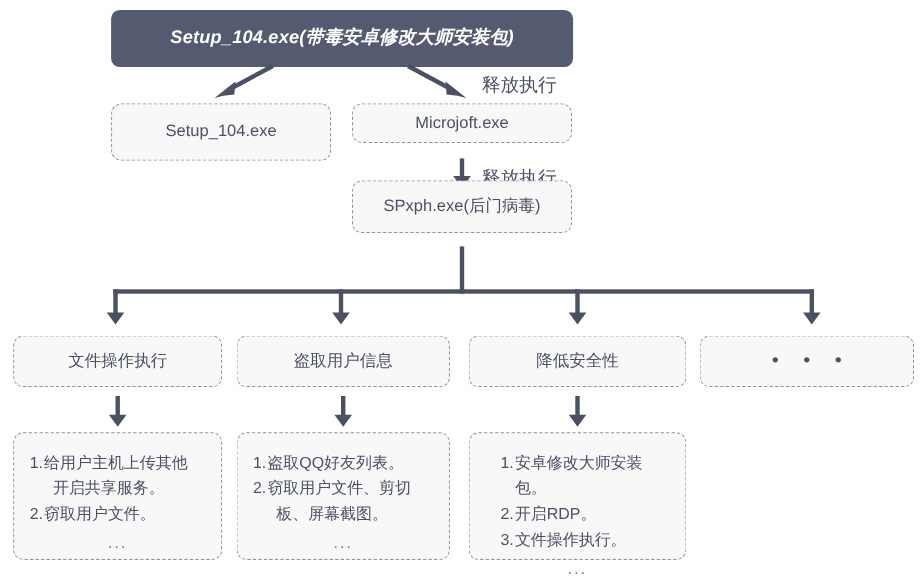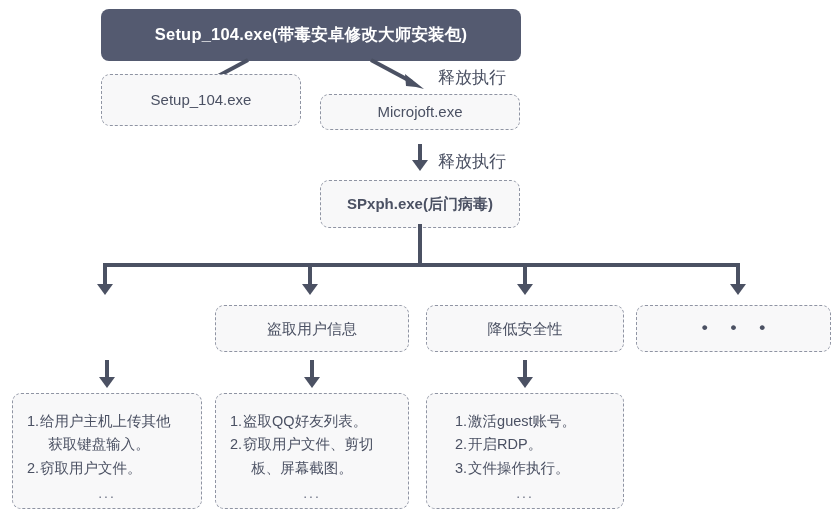--- a/index.html
+++ b/index.html
@@ -105,68 +105,71 @@
     font-size: 17px;
     color: #4b5163;
     white-space: nowrap;
   }
 </style>
 </head>
 <body>
 
 <div id="canvas">
 
-  <div class="node root" style="left:101px; top:9px; width:420px; height:52px;">
+  <div class="node root" style="left:101px; top:9px; width:420px; height:52px;font-style:italic;">
     <span class="lines">Setup_104.exe(带毒安卓修改大师安装包)</span>
   </div>
 
   <svg class="diag" style="left:185px; top:56px; width:70px; height:38px;" viewBox="0 0 70 38">
     <line x1="63" y1="4" x2="22" y2="26" stroke="#4b5163" stroke-width="4"></line>
     <polygon points="10,33 29,18 28,30 18,31" fill="#4b5163"></polygon>
   </svg>
 
   <svg class="diag" style="left:365px; top:56px; width:70px; height:38px;" viewBox="0 0 70 38">
     <line x1="6" y1="4" x2="47" y2="26" stroke="#4b5163" stroke-width="4"></line>
     <polygon points="59,33 40,18 41,30 51,31" fill="#4b5163"></polygon>
   </svg>
   <div class="edge-label" style="left:438px; top:66px;">释放执行</div>
 
-  <div class="node dashed" style="left:101px; top:74px; width:200px; height:52px;">
+  <div class="node dashed" style="left:101px; top:94px; width:200px; height:52px;">
     <span class="lines">
       <span>Setup_104.exe</span>
     </span>
   </div>
 
   <div class="node dashed" style="left:320px; top:94px; width:200px; height:36px;">
     <span class="lines">Microjoft.exe</span>
   </div>
 
   <div class="conn vline" style="left:418px; top:144px; width:4px; height:22px;"></div>
   <div class="arrowhead" style="left:412px; top:160px;"></div>
   <div class="edge-label" style="left:438px; top:150px;">释放执行</div>
 
-  <div class="node dashed" style="left:320px; top:180px; width:200px; height:48px;font-weight:bold;">
+  <div class="node dashed" style="left:320px; top:164px; width:200px; height:48px;">
     <span class="lines">SPxph.exe(后门病毒)</span>
   </div>
 
   <div class="conn vline" style="left:418px; top:224px; width:4px; height:43px;"></div>
   <div class="conn hline" style="left:103px; top:263px; width:637px; height:4px;"></div>
 
   <div class="conn vline" style="left:103px; top:263px; width:4px; height:24px;"></div>
   <div class="arrowhead" style="left:97px; top:284px;"></div>
 
   <div class="conn vline" style="left:308px; top:263px; width:4px; height:24px;"></div>
   <div class="arrowhead" style="left:302px; top:284px;"></div>
 
   <div class="conn vline" style="left:523px; top:263px; width:4px; height:24px;"></div>
   <div class="arrowhead" style="left:517px; top:284px;"></div>
 
   <div class="conn vline" style="left:736px; top:263px; width:4px; height:24px;"></div>
   <div class="arrowhead" style="left:730px; top:284px;"></div>
 
+  <div class="node dashed" style="left:12px; top:305px; width:190px; height:47px;">
+    <span class="lines">文件操作执行</span>
+  </div>
 
   <div class="node dashed" style="left:215px; top:305px; width:194px; height:47px;">
     <span class="lines">盗取用户信息</span>
   </div>
 
   <div class="node dashed" style="left:426px; top:305px; width:198px; height:47px;">
     <span class="lines">降低安全性</span>
   </div>
 
   <div class="node dashed" style="left:636px; top:305px; width:195px; height:47px;">
@@ -180,21 +183,21 @@
   <div class="arrowhead" style="left:304px; top:377px;"></div>
 
   <div class="conn vline" style="left:523px; top:360px; width:4px; height:20px;"></div>
   <div class="arrowhead" style="left:517px; top:377px;"></div>
 
   <div class="node dashed detail" style="left:12px; top:393px; width:190px; height:116px;">
     <div class="detail-inner">
       <div class="detail-item">
         <span class="detail-num">1.</span>
         <span class="detail-text">给用户主机上传其他
-  获取键盘输入。</span>
+  开启共享服务。</span>
       </div>
       <div class="detail-item">
         <span class="detail-num">2.</span>
         <span class="detail-text">窃取用户文件。</span>
       </div>
       <div class="detail-ellipsis">...</div>
     </div>
   </div>
 
   <div class="node dashed detail" style="left:215px; top:393px; width:194px; height:116px;">
@@ -209,21 +212,21 @@
   板、屏幕截图。</span>
       </div>
       <div class="detail-ellipsis">...</div>
     </div>
   </div>
 
   <div class="node dashed detail" style="left:426px; top:393px; width:198px; height:116px;">
     <div class="detail-inner" style="padding-left:14px;">
       <div class="detail-item">
         <span class="detail-num">1.</span>
-        <span class="detail-text">激活guest账号。</span>
+        <span class="detail-text">安卓修改大师安装包。</span>
       </div>
       <div class="detail-item">
         <span class="detail-num">2.</span>
         <span class="detail-text">开启RDP。</span>
       </div>
       <div class="detail-item">
         <span class="detail-num">3.</span>
         <span class="detail-text">文件操作执行。</span>
       </div>
       <div class="detail-ellipsis" style="margin-left:-14px;">...</div>

